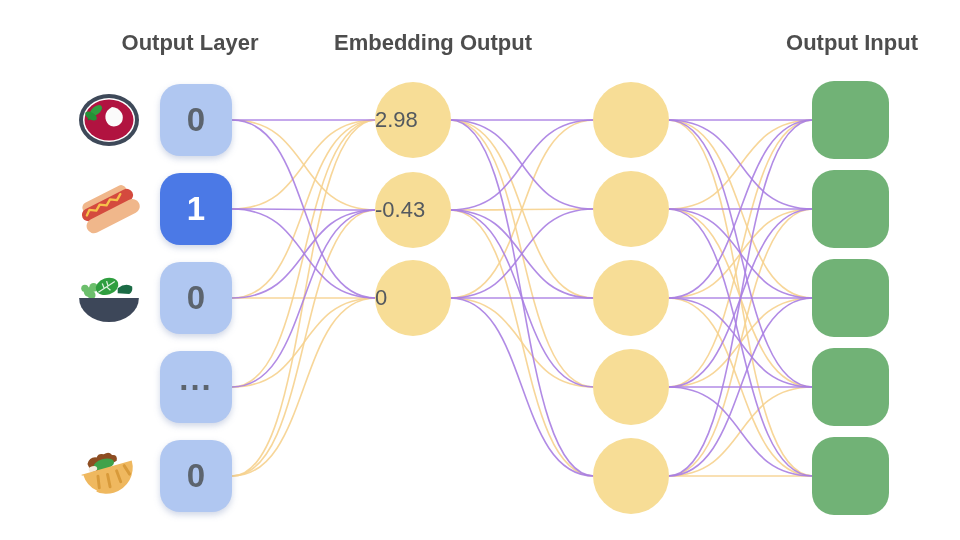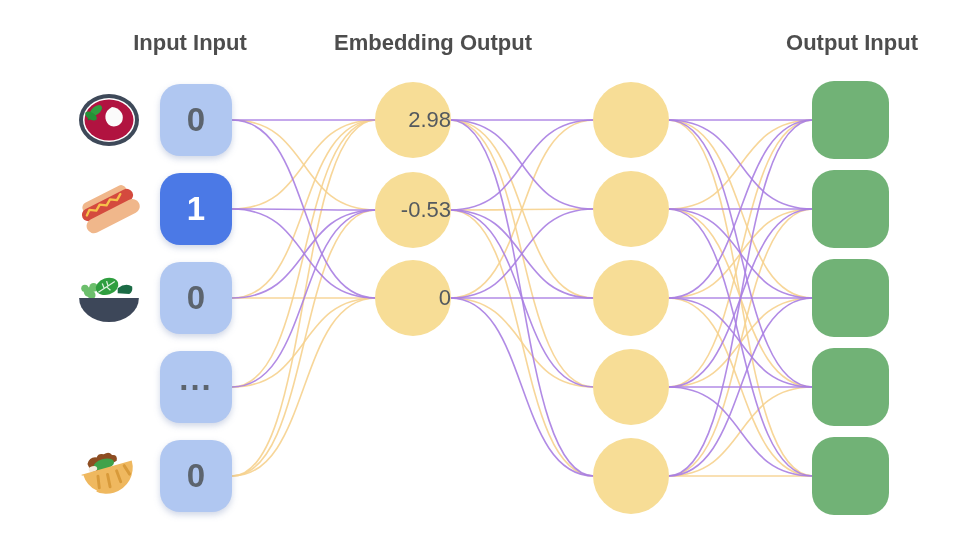--- a/index.html
+++ b/index.html
@@ -20,21 +20,21 @@
     display:flex; align-items:center; justify-content:center;
     font-size:33px; font-weight:bold; color:#5c646e;
     box-shadow:0 3px 6px rgba(120,140,185,0.35);
   }
   .inbox.active { background:var(--c-inputbox-active,#4b79e6); color:#ffffff; }
   .inbox .dots { transform:translateY(-8px); letter-spacing:2px; }
 
   .circle {
     position:absolute; width:76px; height:76px; border-radius:50%;
     background:var(--c-circle,#f7dd96);
-    display:flex; align-items:center; justify-content:flex-end;
+    display:flex; align-items:center; justify-content:flex-start;
     font-size:22px; color:#54595f;
   }
 
   .outbox {
     position:absolute; width:77px; height:78px; border-radius:22px;
     background:var(--c-outbox,#71b276);
   }
 
   .food-icon { position:absolute; width:62px; }
 </style>
@@ -94,21 +94,21 @@
       <path d="M 668 298 C 748 298, 733 120, 813 120" fill="none" stroke="#a87ee2" stroke-width="1.6" stroke-opacity="0.9"></path>
       <path d="M 668 298 C 748 298, 733 298, 813 298" fill="none" stroke="#a87ee2" stroke-width="1.6" stroke-opacity="0.9"></path>
       <path d="M 668 298 C 748 298, 733 387, 813 387" fill="none" stroke="#a87ee2" stroke-width="1.6" stroke-opacity="0.9"></path>
       <path d="M 668 387 C 748 387, 733 209, 813 209" fill="none" stroke="#a87ee2" stroke-width="1.6" stroke-opacity="0.9"></path>
       <path d="M 668 387 C 748 387, 733 387, 813 387" fill="none" stroke="#a87ee2" stroke-width="1.6" stroke-opacity="0.9"></path>
       <path d="M 668 387 C 748 387, 733 476, 813 476" fill="none" stroke="#a87ee2" stroke-width="1.6" stroke-opacity="0.9"></path>
       <path d="M 668 476 C 748 476, 733 120, 813 120" fill="none" stroke="#a87ee2" stroke-width="1.6" stroke-opacity="0.9"></path>
       <path d="M 668 476 C 748 476, 733 298, 813 298" fill="none" stroke="#a87ee2" stroke-width="1.6" stroke-opacity="0.9"></path>
     </svg>
 
-  <div class="layer-title" style="left:190px">Input Input</div>
+  <div class="layer-title" style="left:190px">Output Layer</div>
   <div class="layer-title" style="left:433px">Embedding Output</div>
   <div class="layer-title" style="left:852px">Output Input</div>
 
   <div class="food-icon" style="left:78px; top:93px">
     <svg viewBox="0 0 62 54" width="62" height="54">
       <ellipse cx="31" cy="27" rx="30" ry="26" fill="#3e4959"></ellipse>
       <ellipse cx="31" cy="27" rx="26" ry="22" fill="#ffffff"></ellipse>
       <ellipse cx="31" cy="27" rx="24.5" ry="20.5" fill="#b11340"></ellipse>
       <path d="M34 14 C42 15 46 21 44.5 27 C43 33 35 35.5 30.5 31.5 C26.5 27.5 25 18.5 34 14 Z" fill="#fbfbfb"></path>
       <path d="M10 27 Q16 20 24 15" stroke="#1c7a2e" stroke-width="1.6" fill="none"></path>
@@ -164,21 +164,21 @@
     <span class="dots">...</span>
   </div>
   <div class="inbox" style="left:160px; top:440px">
     <span>0</span>
   </div>
 
   <div class="circle" style="left:375px; top:82px">
     <span>2.98</span>
   </div>
   <div class="circle" style="left:375px; top:172px">
-    <span>-0.53</span>
+    <span>-0.43</span>
   </div>
   <div class="circle" style="left:375px; top:260px">
     <span>0</span>
   </div>
 
   <div class="circle" style="left:593px; top:82px"></div>
   <div class="circle" style="left:593px; top:171px"></div>
   <div class="circle" style="left:593px; top:260px"></div>
   <div class="circle" style="left:593px; top:349px"></div>
   <div class="circle" style="left:593px; top:438px"></div>

